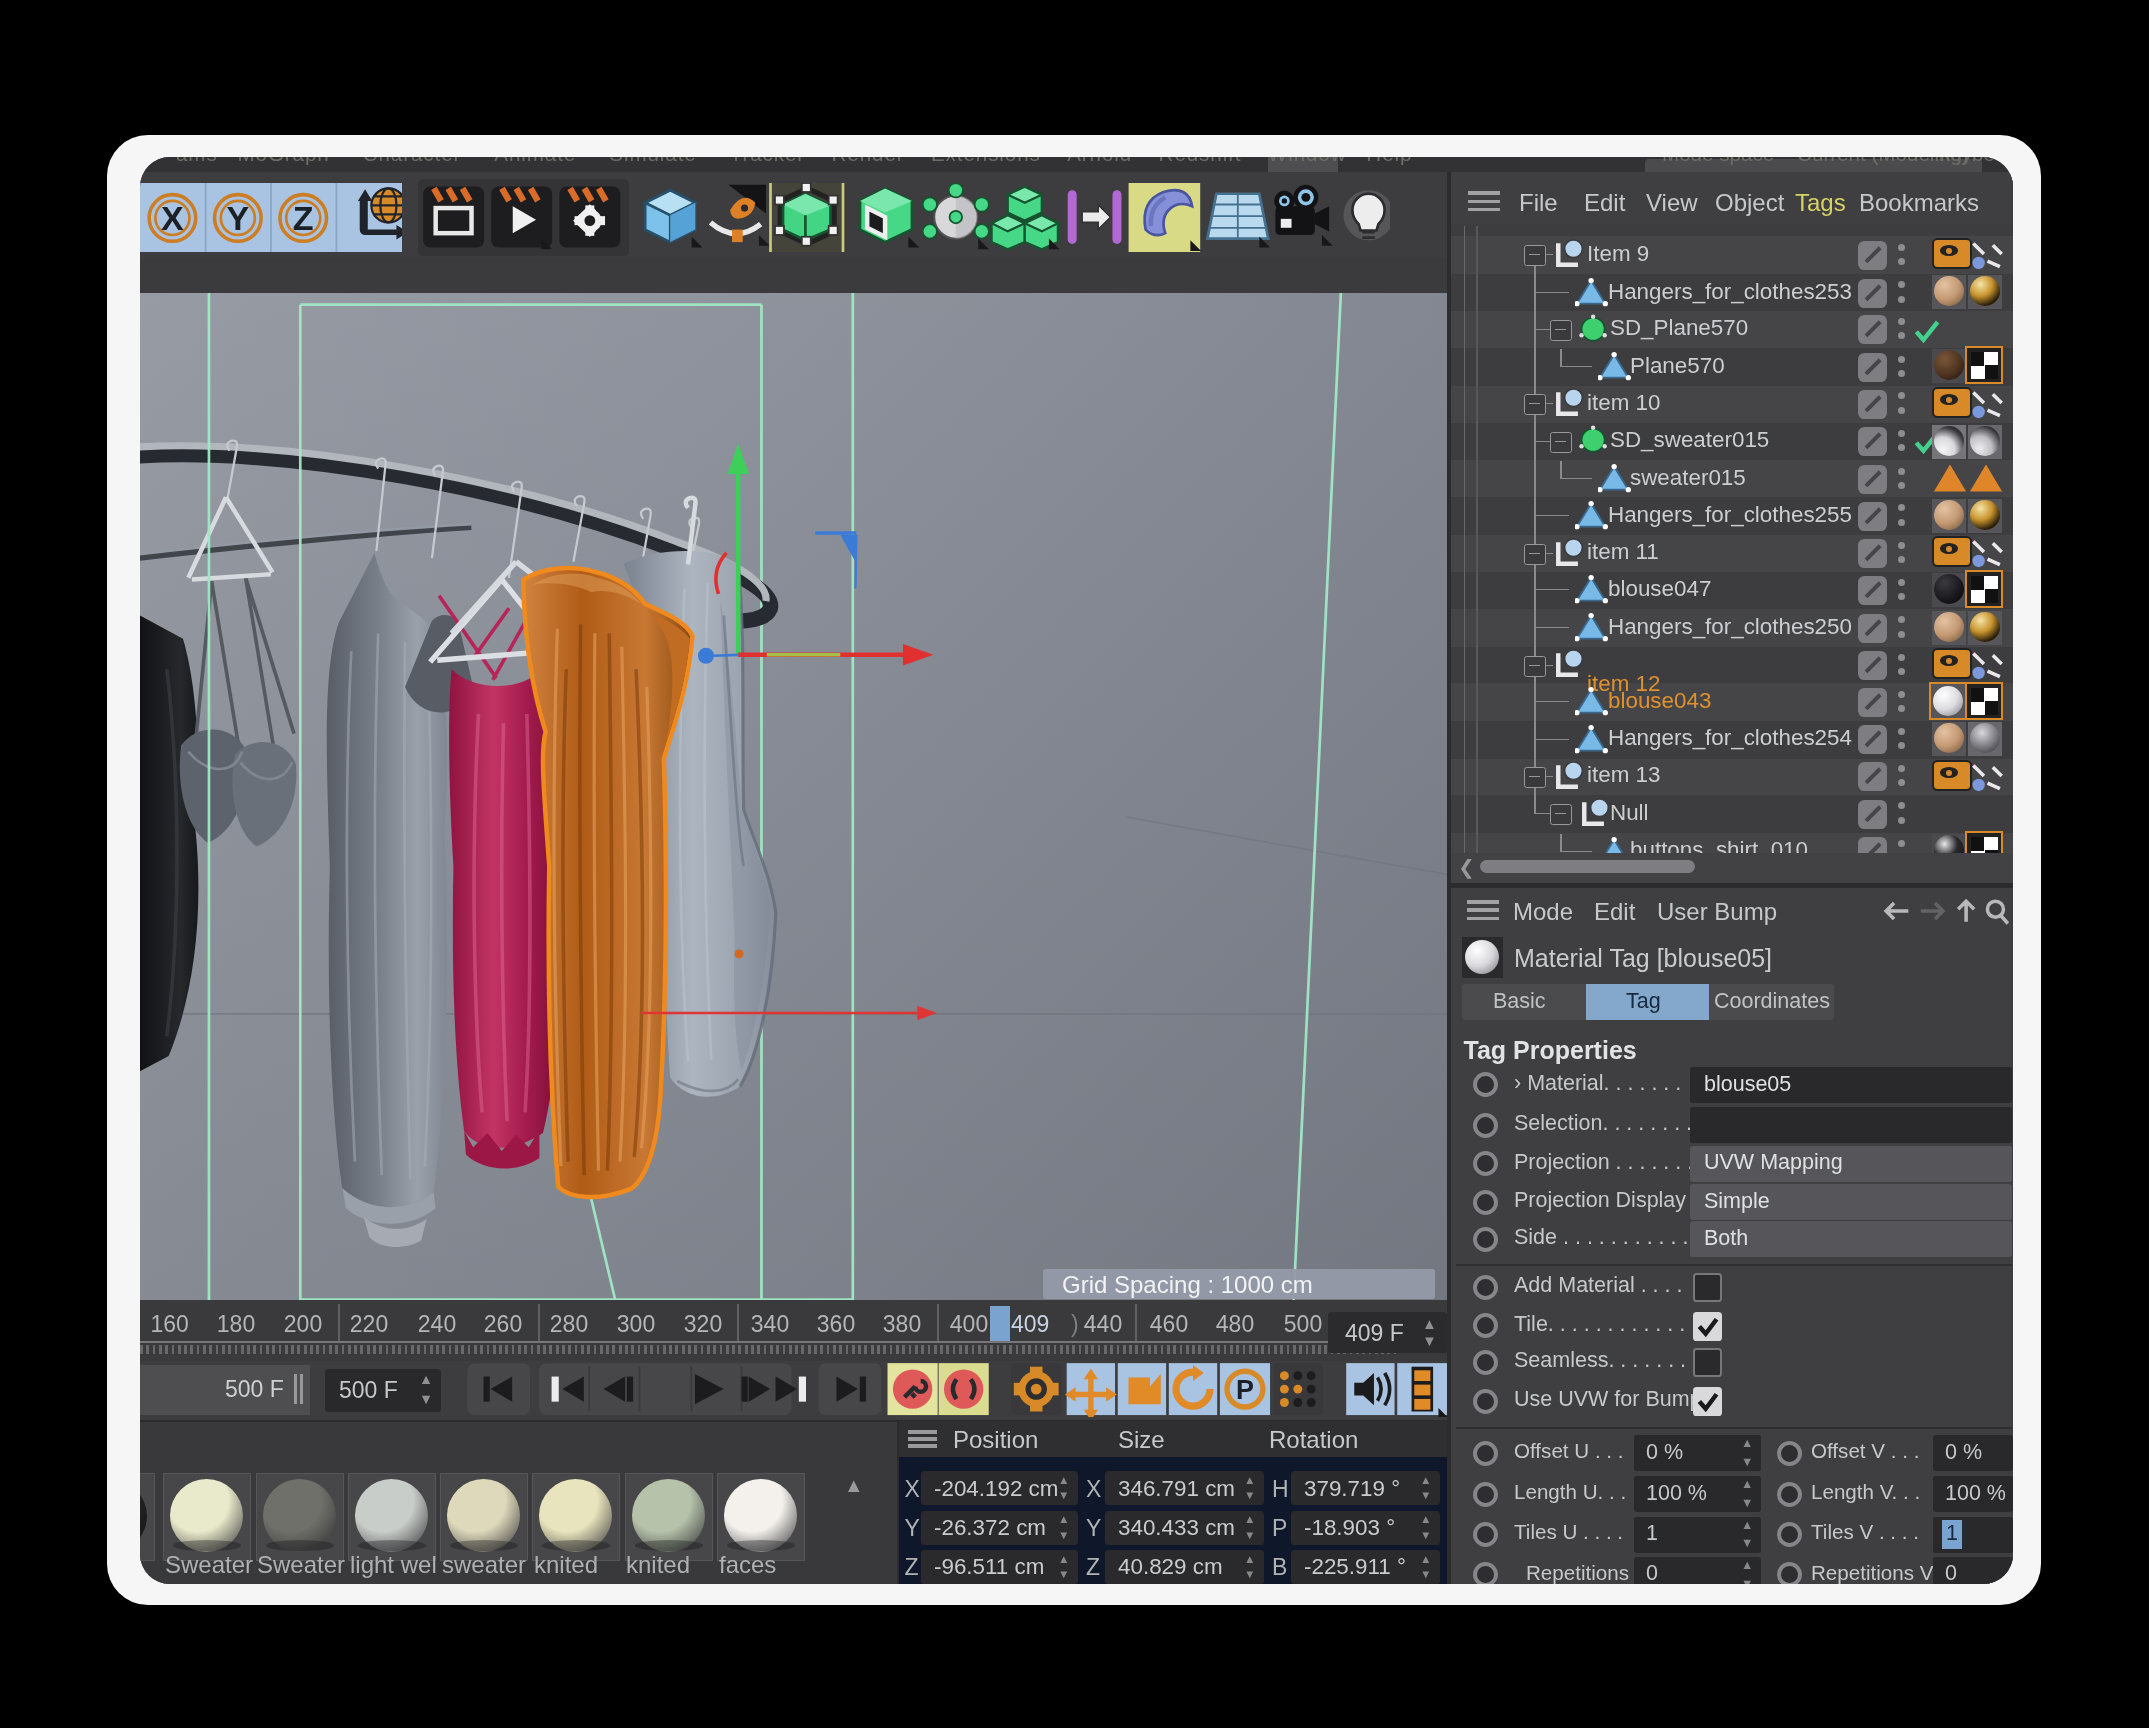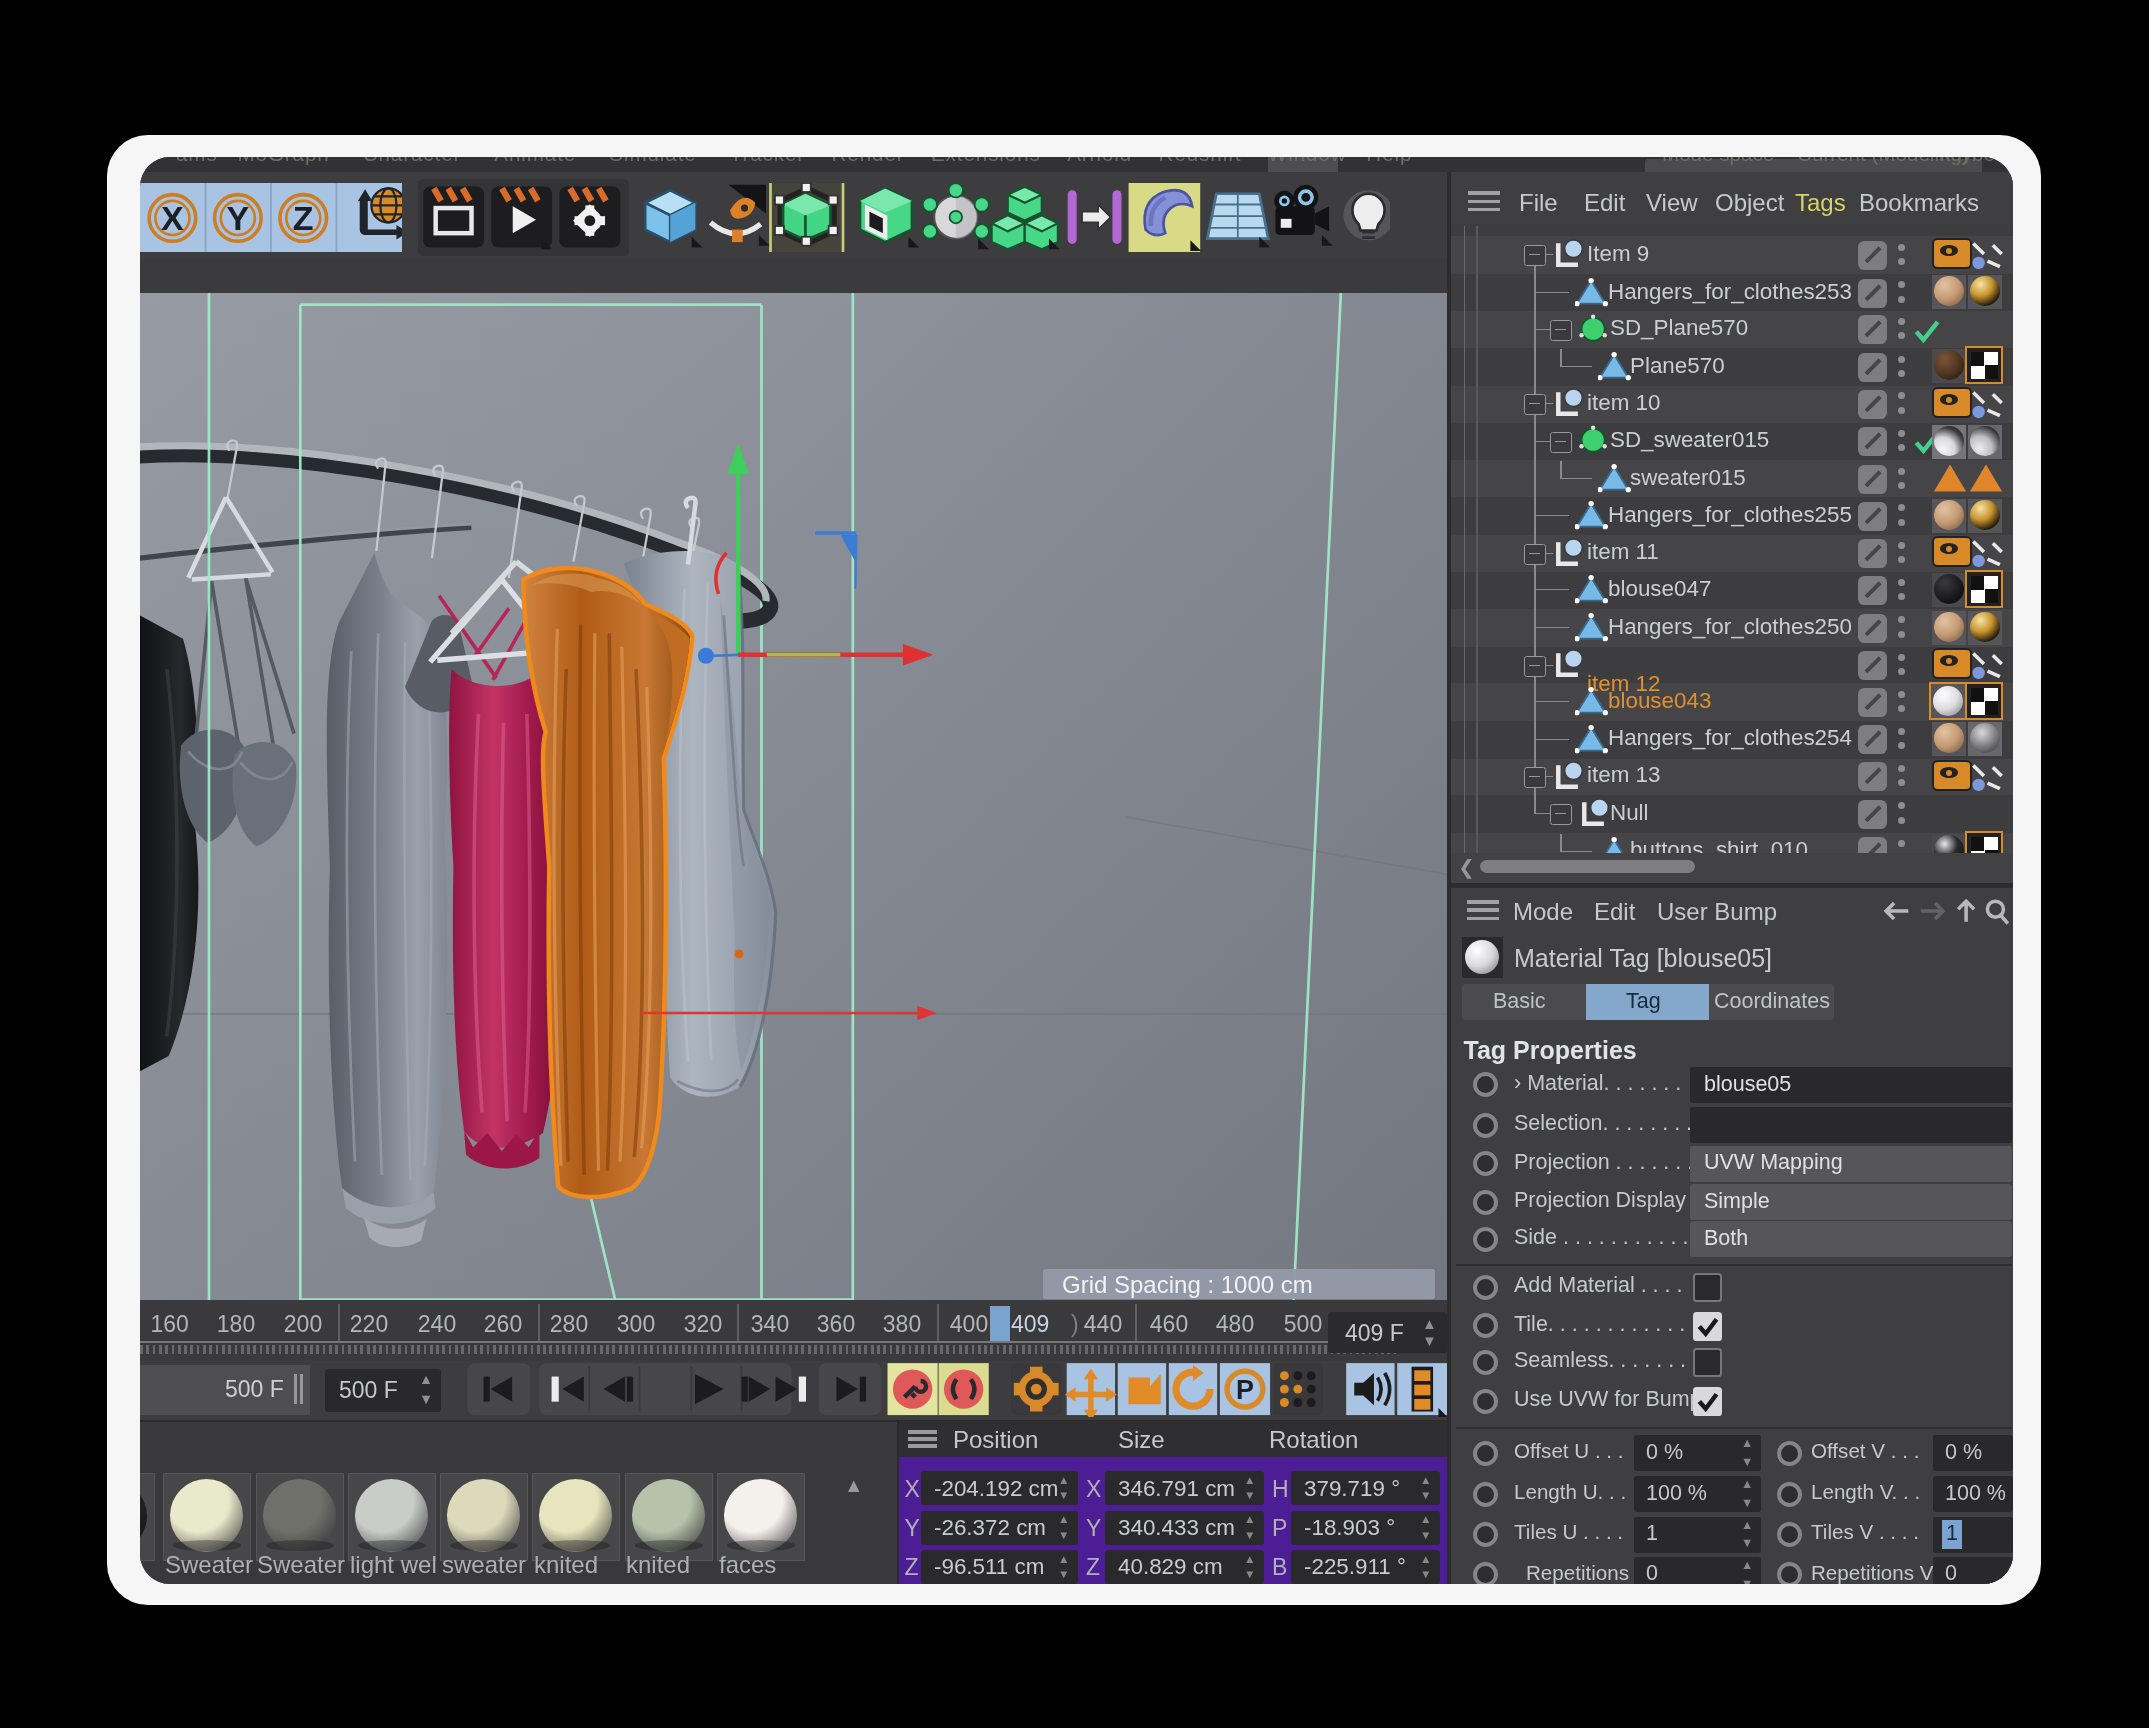--- a/index.html
+++ b/index.html
@@ -501,21 +501,21 @@
           </div>
           <div class="txt" style="left:486px;top:131px;color:#aeb0b2;font-size:24px;">knited</div>
           <div class="abs" style="left:577px;top:53px;width:86px;height:86px;background:#47474a;border:1.8px solid #55555a;">
 <div class="abs" style="left:6.3px;top:4.5px;width:73px;height:73px;border-radius:50%;background:radial-gradient(circle at 38% 30%, #f4f1ec 0%, #f4f1ec 45%, rgba(40,40,44,0.9) 100%);"></div>
 <div class="abs" style="left:9px;top:66px;width:68px;height:10.7px;background:rgba(20,20,22,0.35);border-radius:50%;"></div>
           </div>
           <div class="txt" style="left:579px;top:131px;color:#aeb0b2;font-size:24px;">faces</div>
         </div>
     <div class="txt" style="left:704px;top:54px;color:#9a9a9c;font-size:19.7px;">▲</div>
   </div>
-  <div id="coords" class="abs" style="left:757px;top:1263px;width:554px;height:164px;background:#4c1d95;overflow:hidden;border-top:1.8px solid #2b2b2d;border-left:2.7px solid #2b2b2d;">
+  <div id="coords" class="abs" style="left:757px;top:1263px;width:554px;height:164px;background:#0f172a;overflow:hidden;border-top:1.8px solid #2b2b2d;border-left:2.7px solid #2b2b2d;">
     <div class="abs" style="left:0;top:0;width:554px;height:36px;background:#2f2f31;"></div>
     <div class="abs" style="left:9px;top:9px;width:29px;height:3.6px;background:#9a9a9c;"></div>
     <div class="abs" style="left:9px;top:16px;width:29px;height:3.6px;background:#9a9a9c;"></div>
     <div class="abs" style="left:9px;top:23px;width:29px;height:3.6px;background:#9a9a9c;"></div>
     <div class="txt" style="left:54px;top:4.5px;font-size:24px;">Position</div>
     <div class="txt" style="left:219px;top:4.5px;font-size:24px;">Size</div>
     <div class="txt" style="left:370px;top:4.5px;font-size:24px;">Rotation</div>
     <div id="crows">
           <div class="txt" style="left:5.4px;top:55px;color:#b0b2b4;font-size:23px;">X</div>
           <div class="abs" style="left:22.4px;top:50px;width:157px;height:34px;background:#2a2a2c;border-radius:3.6px;"></div>

